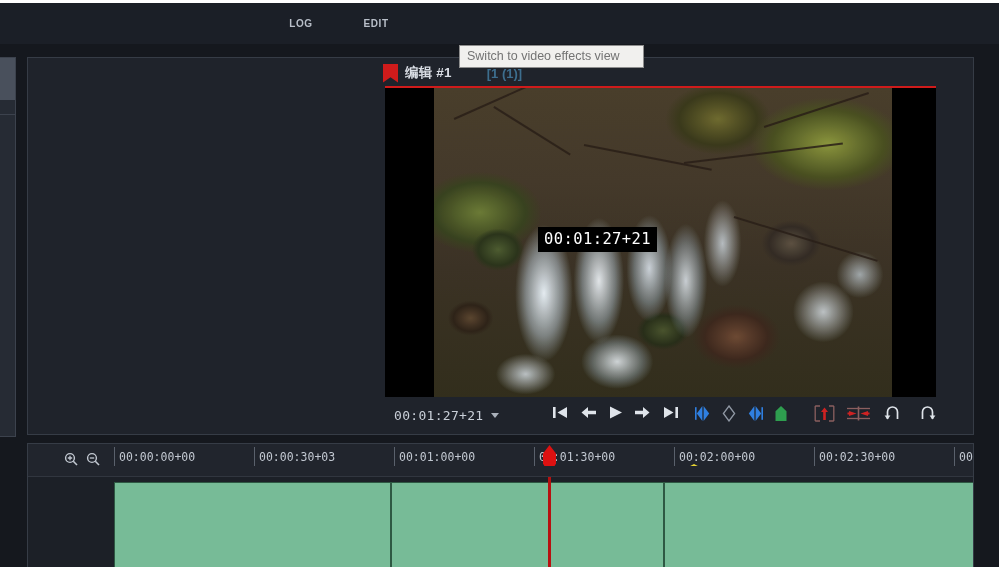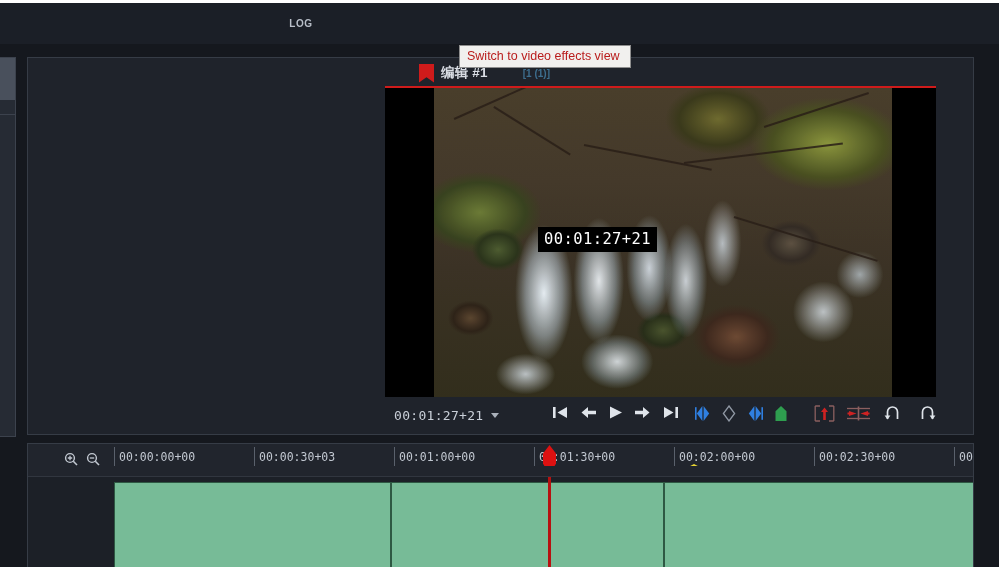--- a/index.html
+++ b/index.html
@@ -29,22 +29,22 @@
     color: #b9bfc9; cursor: default; user-select: none;
   }
   .tab.t-log  { left: 272px; width: 58px; }
   .tab.t-edit { left: 345px; width: 62px; }
   .tab.t-vfx  { left: 423px; width: 64px; background: #2e333d; color: #e08a36; }
   .tab.t-audio{ left: 498px; width: 68px; font-size: 17px; font-weight: normal; color: #d7dbe2; }
 
   
   .tooltip {
     position: absolute; left: 459px; top: 45px;
-    padding: 3px 10px 4px 7px;
-    background: #f1f0ee; color: #b91c1c;
+    padding: 3px 23px 4px 7px;
+    background: #f1f0ee; color: #737373;
     border: 1px solid #8e8e8e;
     font-size: 12.5px; line-height: 14px;
     white-space: nowrap; z-index: 40;
   }
 
   
   .left-sliver {
     position: absolute; left: 0px; top: 57px; width: 16px; height: 380px;
     background: #262b34; border: 1px solid #3c424d; border-left: none;
   }
@@ -59,31 +59,31 @@
 
   
   .viewer-panel {
     position: absolute; left: 27px; top: 57px; width: 947px; height: 378px;
     background: #1f232b; border: 1px solid #363c46;
   }
 
   
   .viewer-title {
     position: absolute; left: 355px; top: 5px; height: 20px;
-    display: flex; align-items: center; gap: 7px; margin-left: 36px;
+    display: flex; align-items: center; gap: 7px;
   }
   .flag-icon {
     width: 15px; height: 19px; background: #cf1b1b;
     clip-path: polygon(0 0, 100% 0, 100% 100%, 50% 73%, 0 100%);
   }
   .viewer-title .vt-main {
     font-size: 13.5px; font-weight: bold; color: #d9dde4; letter-spacing: .2px;
   }
   .viewer-title .vt-sub {
-    font-size: 10px; font-weight: bold; color: #3d6e8e; padding-left: 28px;
+    font-size: 13px; font-weight: bold; color: #3d6e8e; padding-left: 28px;
   }
 
   
   .video-stage {
     position: absolute; left: 357px; top: 28px; width: 551px; height: 311px;
     background: #000;
     border-top: 2px solid #cf1b1b;
     overflow: hidden;
   }
   .video-pillar { position: absolute; top: 0; height: 100%; background: #000; z-index: 3; }
@@ -209,20 +209,21 @@
 </style>
 </head>
 <body>
 
 <div id="app">
 
   <div class="top-strip"></div>
 
   <div class="tabbar">
     <div class="tab t-log">LOG</div>
+    <div class="tab t-edit">EDIT</div>
   </div>
 
   <div class="tooltip">Switch to video effects view</div>
 
   <div class="left-sliver">
     <div class="ls-head"></div>
     <div class="ls-line"></div>
   </div>
 
   <div class="viewer-panel">

